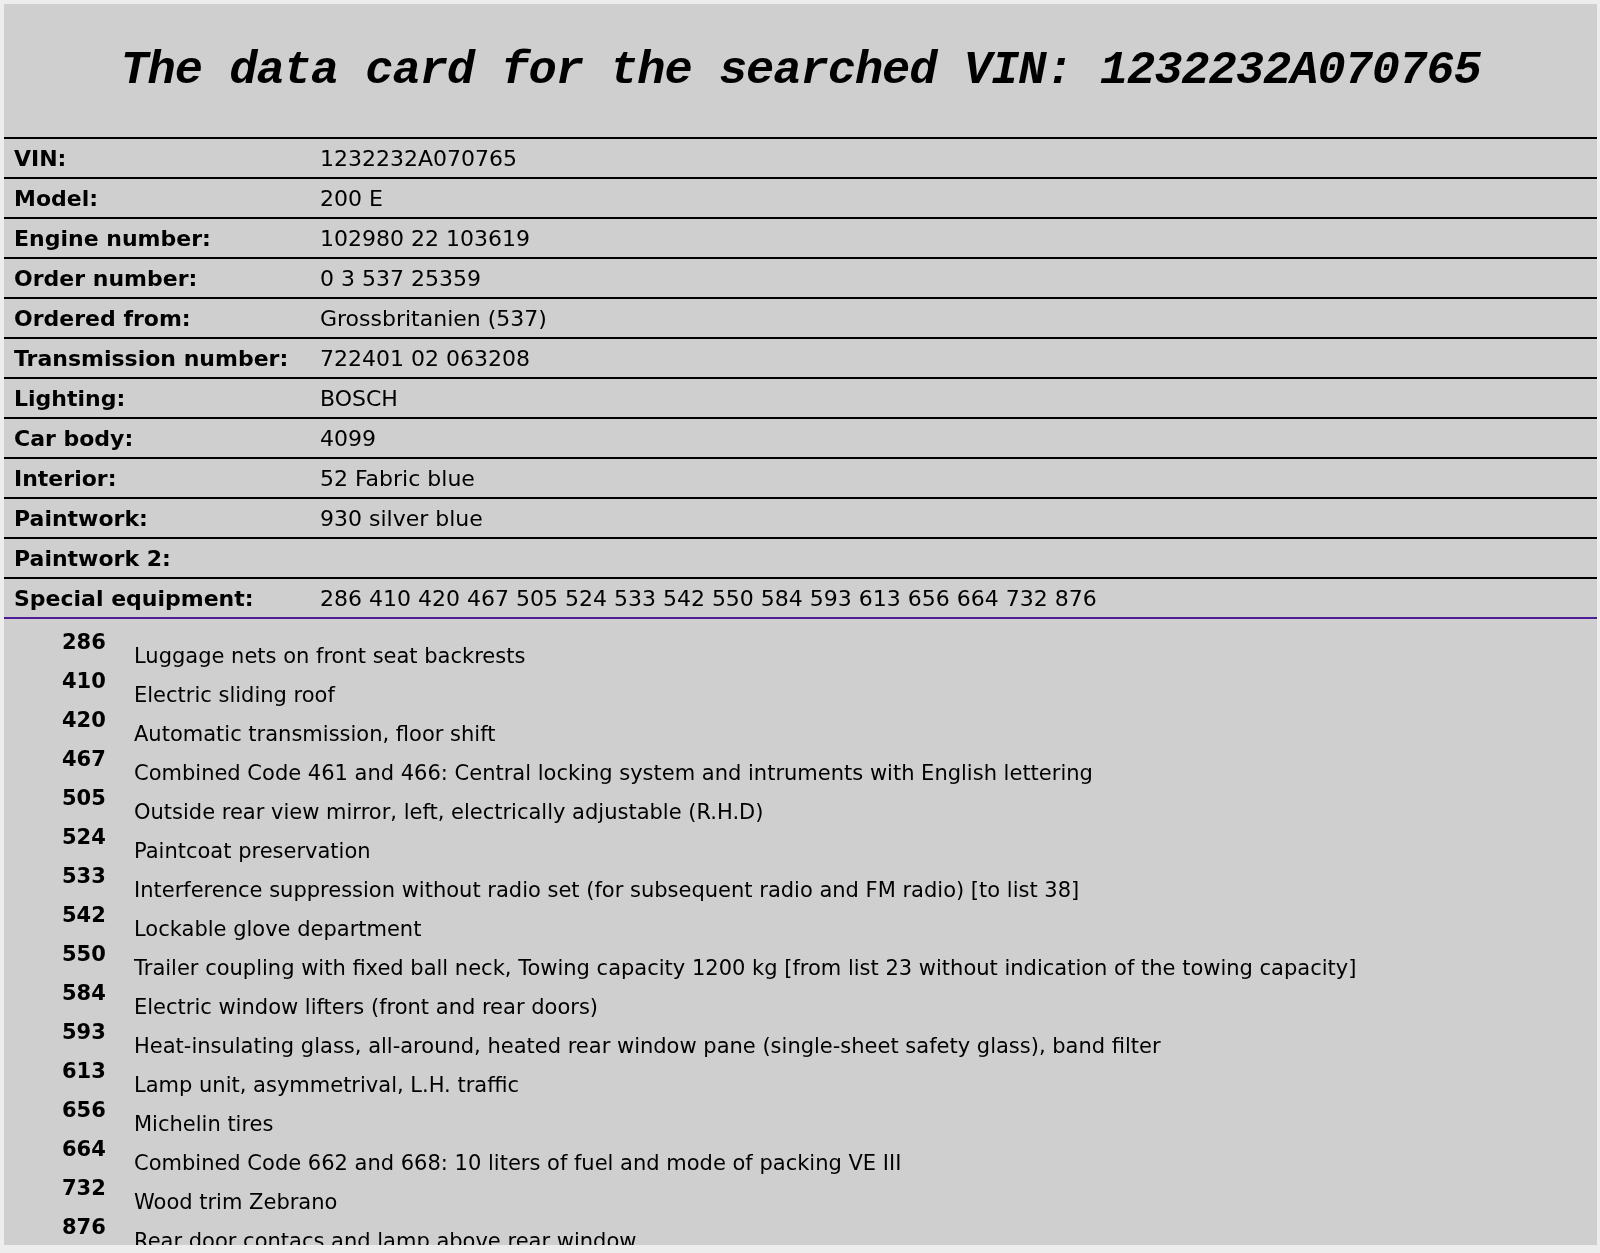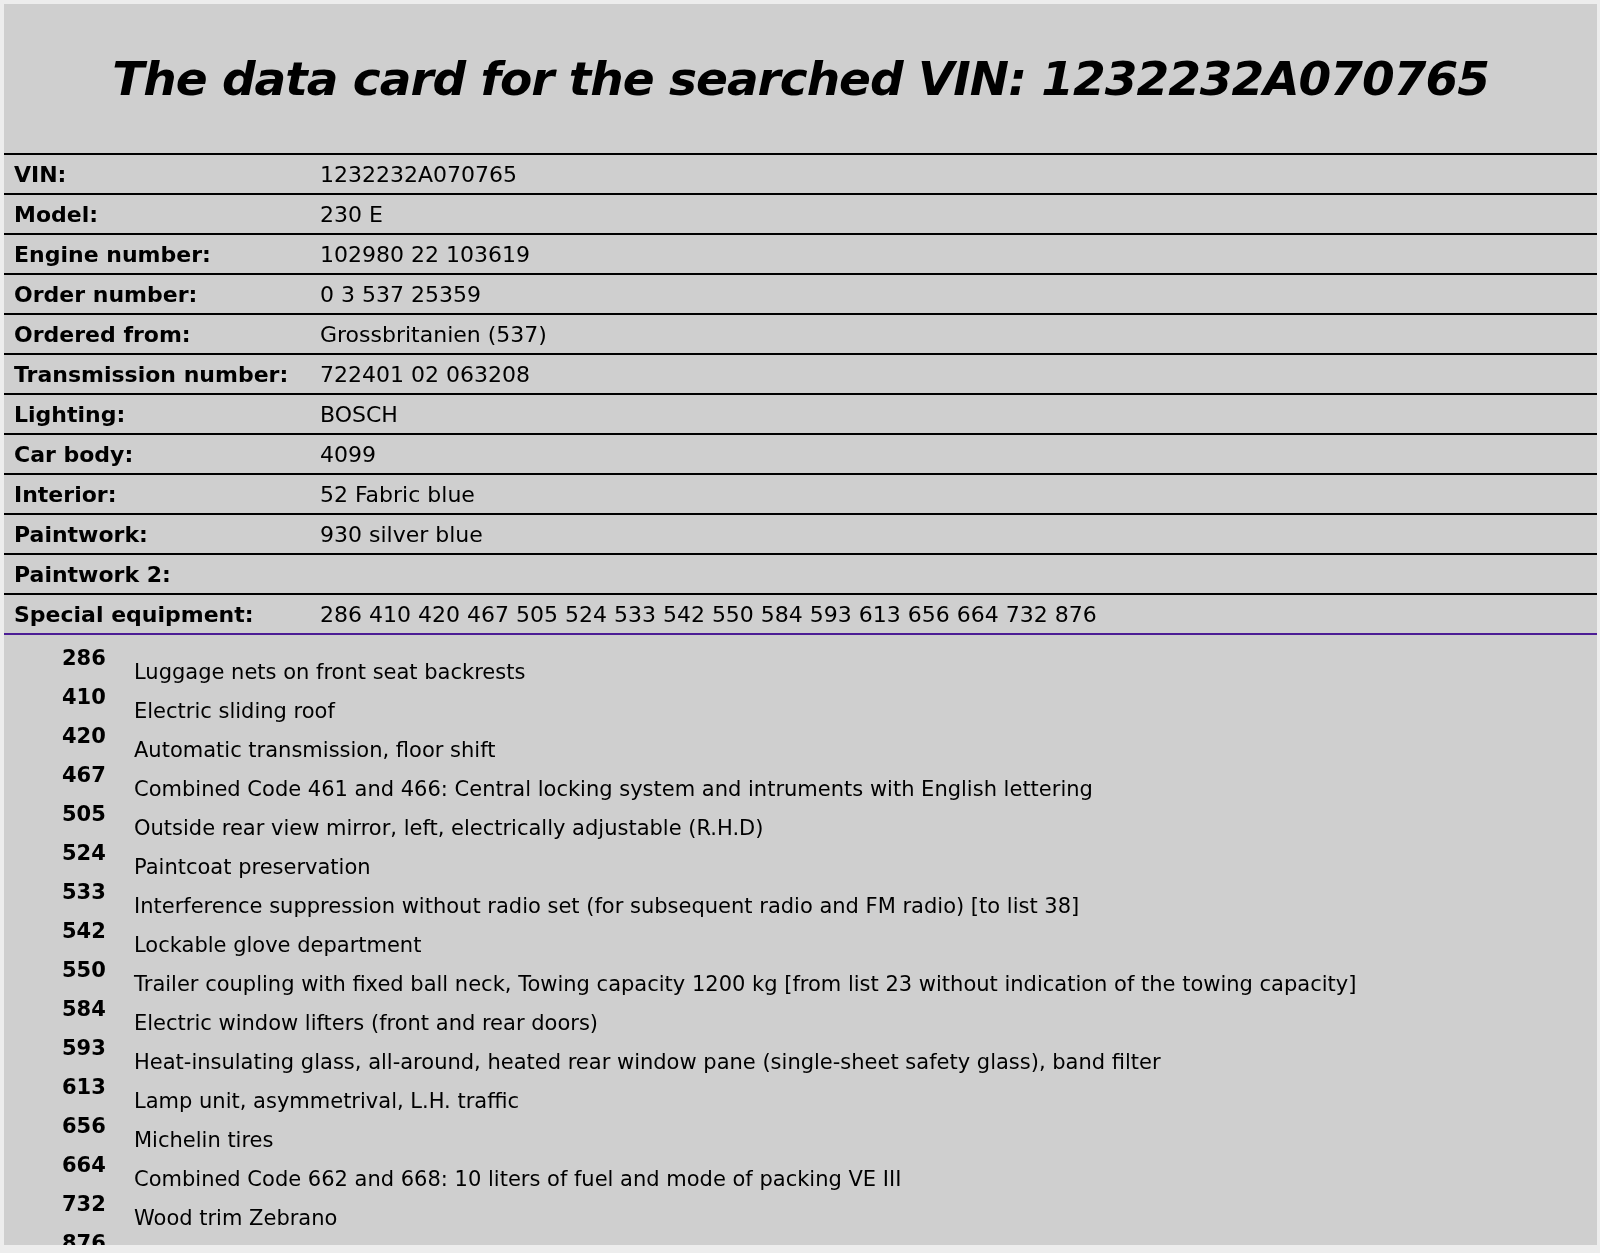--- a/index.html
+++ b/index.html
@@ -17,24 +17,25 @@
   .content {
     position: absolute;
     left: 4px;
     top: 4px;
     width: 1593px;
     height: 1241px;
     background: #cfcfcf;
     overflow: hidden;
   }
   .header {
-    height: 149px;
+    height: 133px;
     display: flex;
     align-items: center;
     justify-content: center;
+    font-family: Liberation Mono, monospace;
   }
   .page-title {
     font-size: 47px;
     font-weight: bold;
     font-style: italic;
     letter-spacing: -1px;
     white-space: nowrap;
   }
   table.data-card {
     width: 100%;
@@ -94,21 +95,21 @@
   <table class="data-card">
     <tbody>
 
         <tr>
           <th>VIN:</th>
           <td>1232232A070765</td>
         </tr>
 
         <tr>
           <th>Model:</th>
-          <td>230 E</td>
+          <td>200 E</td>
         </tr>
 
         <tr>
           <th>Engine number:</th>
           <td>102980 22 103619</td>
         </tr>
 
         <tr>
           <th>Order number:</th>
           <td>0 3 537 25359</td>

